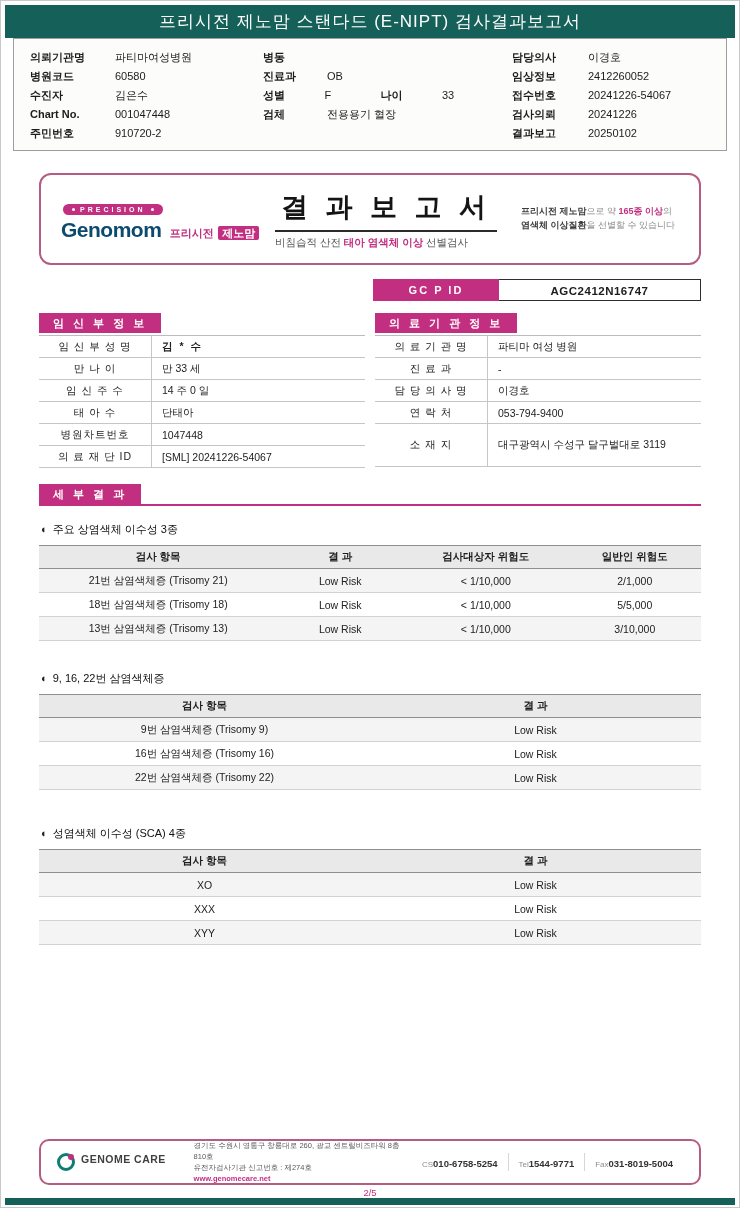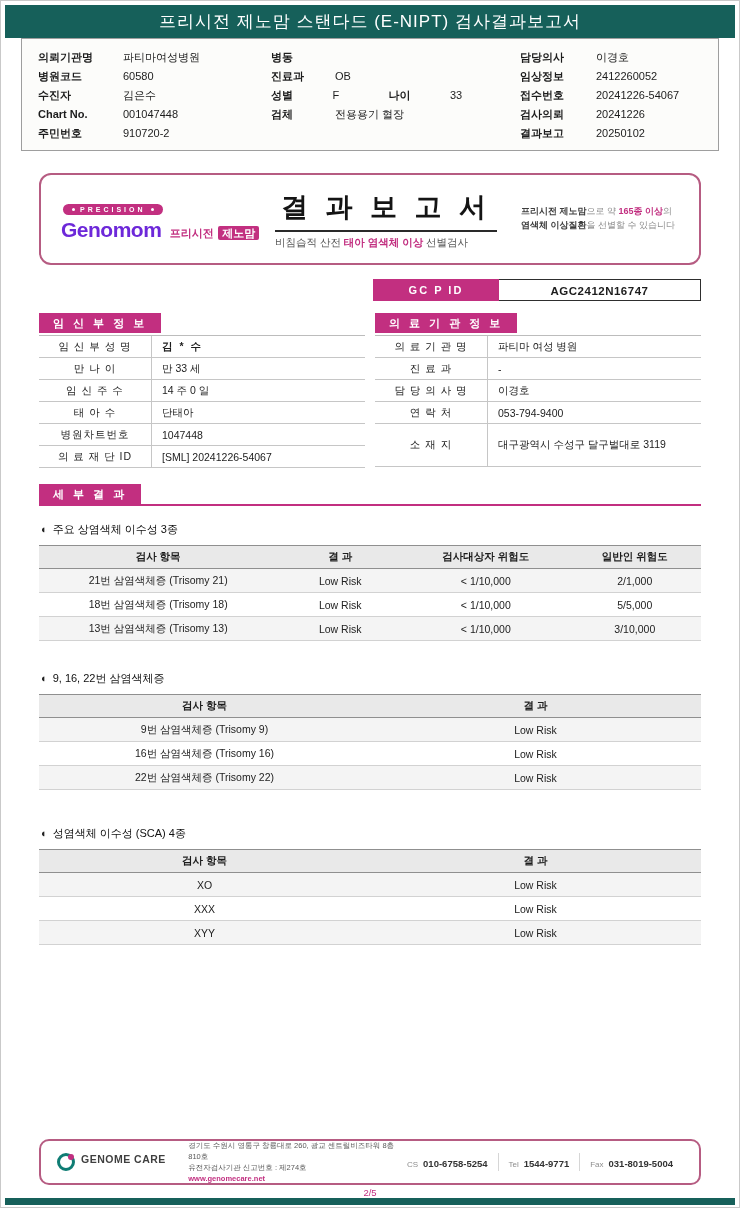--- a/index.html
+++ b/index.html
@@ -2,21 +2,21 @@
 <html><head>
 <meta charset="utf-8">
 <style>
   html,body{margin:0;padding:0;background:#fff;}
   .page{position:relative;width:740px;height:1208px;background:#fff;border:1px solid #c9c9c9;box-sizing:border-box;
         font-family:"Liberation Sans",sans-serif;color:#1c1c1c;overflow:hidden;}
 
   
   .top-title{margin:4px 4px 0 4px;height:33px;line-height:33px;background:#16605a;color:#fff;
              text-align:center;font-size:17px;font-weight:normal;letter-spacing:1px;}
-  .patient-block{margin:0 20px;height:113px;background:#fcfcfa;border:1px solid #9e9e9e;box-sizing:border-box;
+  .patient-block{margin:0 12px;height:113px;background:#fcfcfa;border:1px solid #9e9e9e;box-sizing:border-box;
                  display:flex;padding-top:9px;}
   .pcol{font-size:11px;}
   .pcol .prow{display:flex;height:19px;line-height:19px;white-space:nowrap;}
   .pcol .plabel{font-weight:bold;}
   .pcol1{width:215px;padding-left:16px;}
   .pcol1 .plabel{width:85px;}
   .pcol2{width:235px;padding-left:18px;}
   .pcol2 .plabel{width:64px;}
   .pcol2 .pvalue{min-width:56px;}
   .pcol3{flex:1;padding-left:14px;}
@@ -24,21 +24,21 @@
 
   
   .doc{margin:22px 38px 0 38px;}
   .brand-box{border:2px solid #b65c82;border-radius:12px;height:92px;display:flex;align-items:center;
              justify-content:space-between;padding:0 20px;box-sizing:border-box;}
   .brand{width:190px;}
   .precision-pill{background:#c22f80;color:#fff;font-size:7px;letter-spacing:3px;border-radius:8px;
                   padding:2px 9px;display:inline-flex;align-items:center;gap:5px;font-weight:bold;margin-left:2px;}
   .dot{width:3px;height:3px;border-radius:50%;background:#fff;display:inline-block;}
   .brand-line{margin-top:3px;white-space:nowrap;}
-  .brand-en{font-size:21px;font-weight:bold;color:#6d28d9;letter-spacing:-0.5px;}
+  .brand-en{font-size:21px;font-weight:bold;color:#0c4a6e;letter-spacing:-0.5px;}
   .brand-kr1{font-size:11px;font-weight:bold;color:#c22f80;margin-left:4px;}
   .brand-kr2{font-size:11px;font-weight:bold;color:#fff;background:#c22f80;padding:1px 4px;border-radius:2px;}
   .report-title-wrap{text-align:left;}
   .report-title{font-size:27px;font-weight:900;letter-spacing:5px;color:#141414;
                 border-bottom:2px solid #2a2a2a;padding:0 6px 5px 6px;}
   .report-sub{margin-top:4px;font-size:10.5px;color:#555;}
   .report-sub .hl{color:#c22f80;font-weight:bold;}
   .brand-note{width:158px;font-size:9px;color:#8a8a8a;line-height:1.55;}
   .brand-note .nb{color:#3c3c3c;font-weight:bold;}
   .brand-note .nm{color:#c22f80;font-weight:bold;}
@@ -83,21 +83,21 @@
   .gc-logo{display:flex;align-items:flex-start;gap:6px;width:128px;}
   .gc-icon{position:relative;width:18px;height:18px;border:3px solid #0f7d74;border-radius:50%;
            box-sizing:border-box;display:inline-block;}
   .gc-icon .gc-dot{position:absolute;right:-2px;top:-2px;width:6px;height:6px;border-radius:50%;background:#c22f80;}
   .gc-text{font-size:10.5px;font-weight:bold;color:#3f3f3f;letter-spacing:0.5px;white-space:nowrap;}
   .addr{margin-left:14px;font-size:7.5px;color:#5a5a5a;line-height:1.5;}
   .addr .site{color:#c22f80;font-weight:bold;cursor:pointer;}
   .contacts{margin-left:auto;display:flex;align-items:center;}
   .contact{padding:0 10px;border-left:1px solid #d6d6d6;white-space:nowrap;}
   .contact:first-child{border-left:none;}
-  .clab{font-size:8px;color:#8d8d8d;margin-right:5px;}
+  .clab{font-size:8px;color:#8d8d8d;}
   .cval{font-size:9.5px;font-weight:bold;color:#333;}
   .page-num{position:absolute;left:0;right:0;bottom:9px;text-align:center;font-size:9.5px;color:#c22f80;}
   .bottom-bar{position:absolute;left:4px;right:4px;bottom:2px;height:7px;background:#16605a;}
 </style>
 </head>
 <body>
 
 <div class="page">
 
   <div class="top-title">프리시전 제노맘 스탠다드 (E-NIPT) 검사결과보고서</div>

